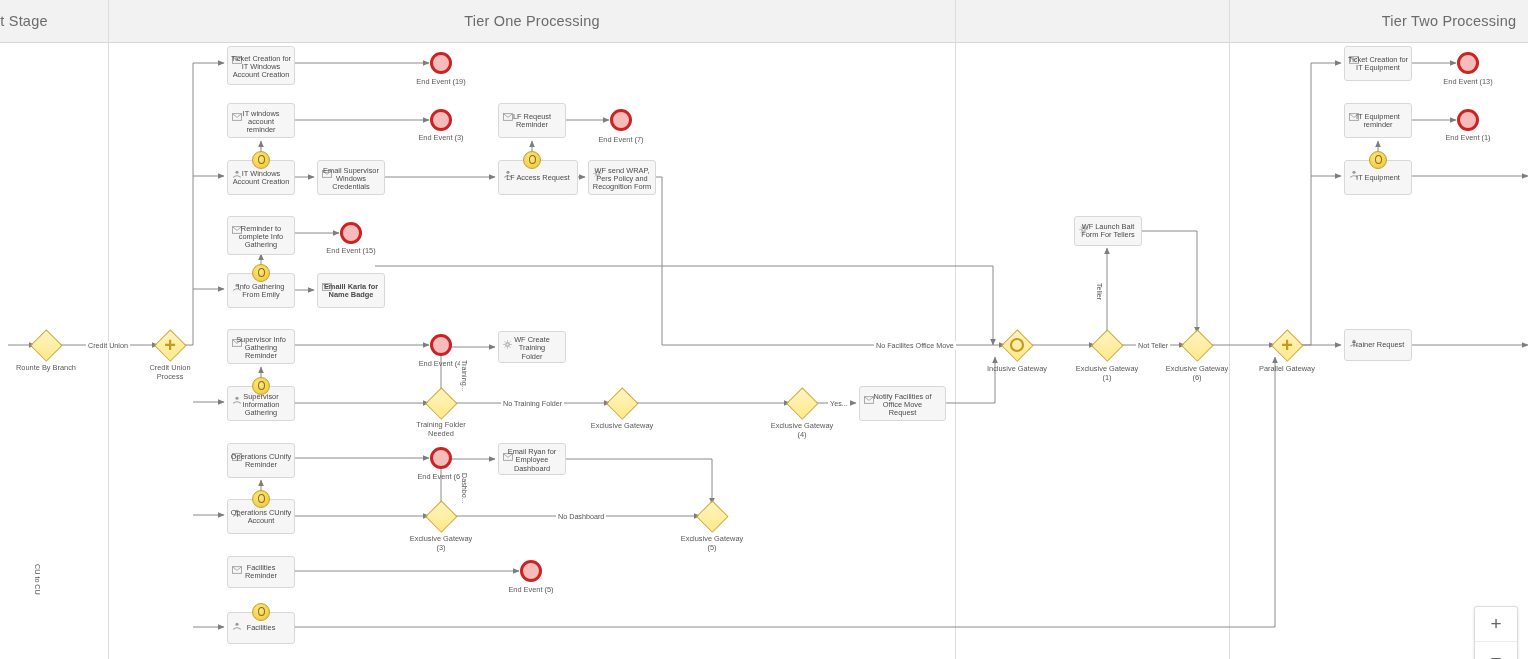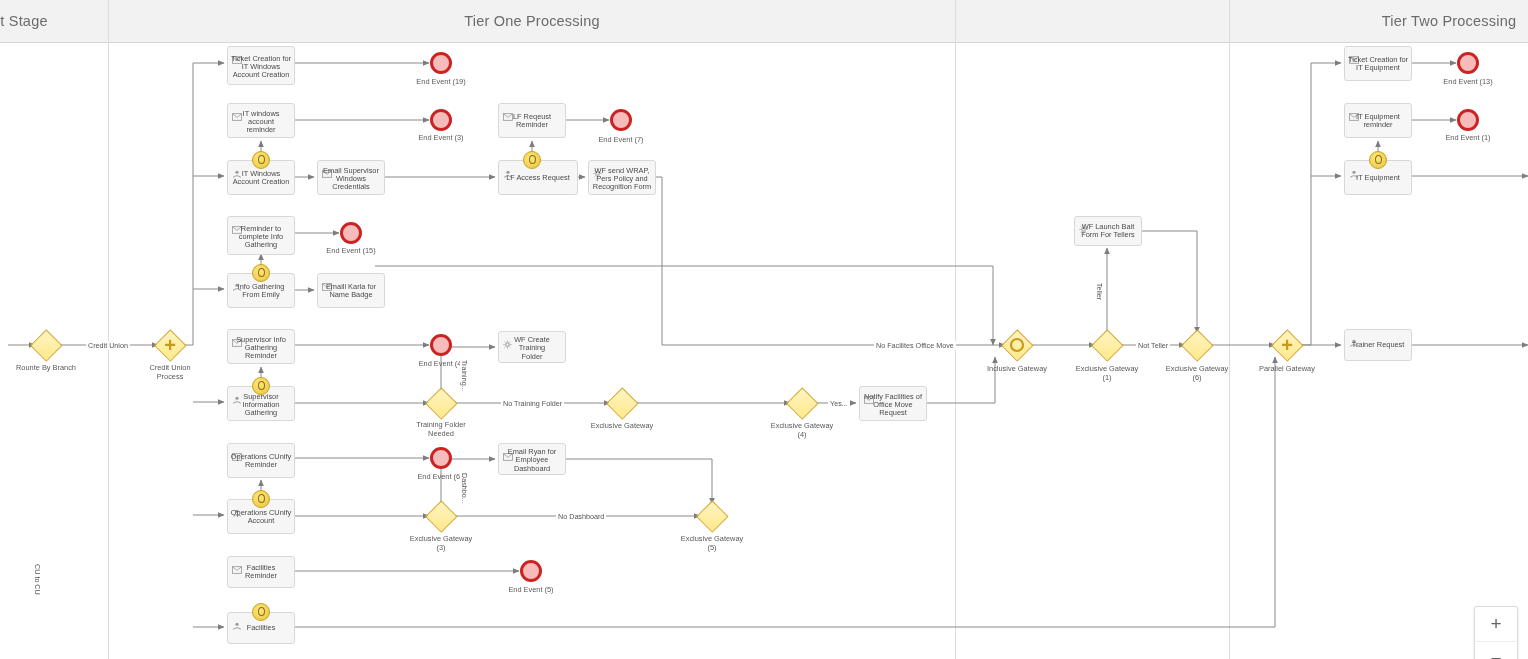--- a/index.html
+++ b/index.html
@@ -217,21 +217,21 @@
 Gathering</div>
       </div>
       <div class="task" style="left: 227px; top: 273px; width: 68px; height: 35px;">
         <span class="ticon"><svg viewBox="0 0 12 9" width="10" height="8">
             <circle cx="6" cy="2.4" r="1.9" fill="#9a9a9a"></circle>
             <path d="M1.5,8.5 Q6,4.6 10.5,8.5" fill="none" stroke="#9a9a9a" stroke-width="1.3"></path>
           </svg></span>
         <div class="tlabel" style="white-space: pre-line;">Info Gathering
 From Emily</div>
       </div>
-      <div class="task" style="left: 317px; top: 273px; width: 68px; height: 35px;">
+      <div class="task" style="left: 317px; top: 273px; width: 68px; height: 35px; font-weight: bold;">
         <span class="ticon"><svg viewBox="0 0 12 9" width="10" height="8">
             <rect x="0.5" y="0.5" width="11" height="8" fill="none" stroke="#9a9a9a"></rect>
             <path d="M0.5,0.5 L6,5 L11.5,0.5" fill="none" stroke="#9a9a9a"></path>
           </svg></span>
         <div class="tlabel" style="white-space: pre-line;">Emaill Karla for
 Name Badge</div>
       </div>
       <div class="task" style="left: 227px; top: 329px; width: 68px; height: 35px;">
         <span class="ticon"><svg viewBox="0 0 12 9" width="10" height="8">
             <rect x="0.5" y="0.5" width="11" height="8" fill="none" stroke="#9a9a9a"></rect>
@@ -299,21 +299,21 @@
           </svg></span>
         <div class="tlabel" style="white-space: pre-line;">Facilities Reminder</div>
       </div>
       <div class="task" style="left: 227px; top: 612px; width: 68px; height: 32px;">
         <span class="ticon"><svg viewBox="0 0 12 9" width="10" height="8">
             <circle cx="6" cy="2.4" r="1.9" fill="#9a9a9a"></circle>
             <path d="M1.5,8.5 Q6,4.6 10.5,8.5" fill="none" stroke="#9a9a9a" stroke-width="1.3"></path>
           </svg></span>
         <div class="tlabel" style="white-space: pre-line;">Facilities</div>
       </div>
-      <div class="task" style="left: 859px; top: 386px; width: 68px; height: 35px;">
+      <div class="task" style="left: 859px; top: 386px; width: 87px; height: 35px;">
         <span class="ticon"><svg viewBox="0 0 12 9" width="10" height="8">
             <rect x="0.5" y="0.5" width="11" height="8" fill="none" stroke="#9a9a9a"></rect>
             <path d="M0.5,0.5 L6,5 L11.5,0.5" fill="none" stroke="#9a9a9a"></path>
           </svg></span>
         <div class="tlabel" style="white-space: pre-line;">Notify Facilities of
 Office Move
 Request</div>
       </div>
       <div class="task" style="left: 1074px; top: 216px; width: 68px; height: 30px;">
         <span class="ticon"><svg viewBox="0 0 12 12" width="9" height="9">

